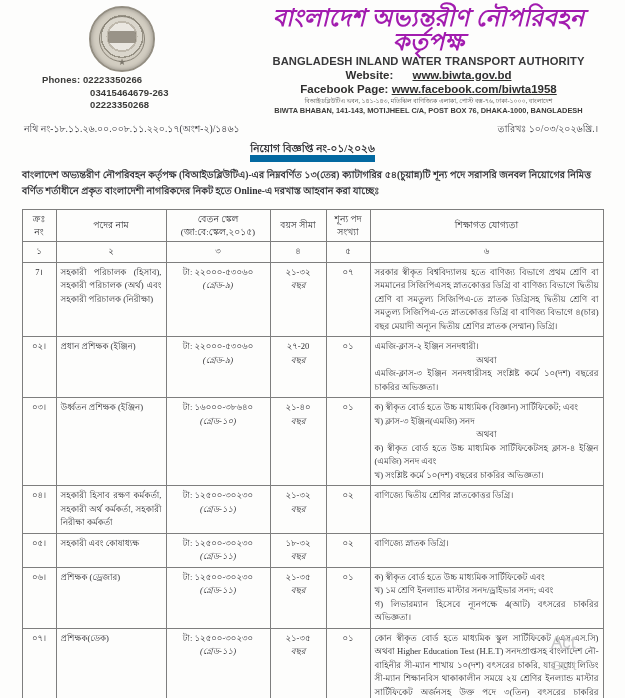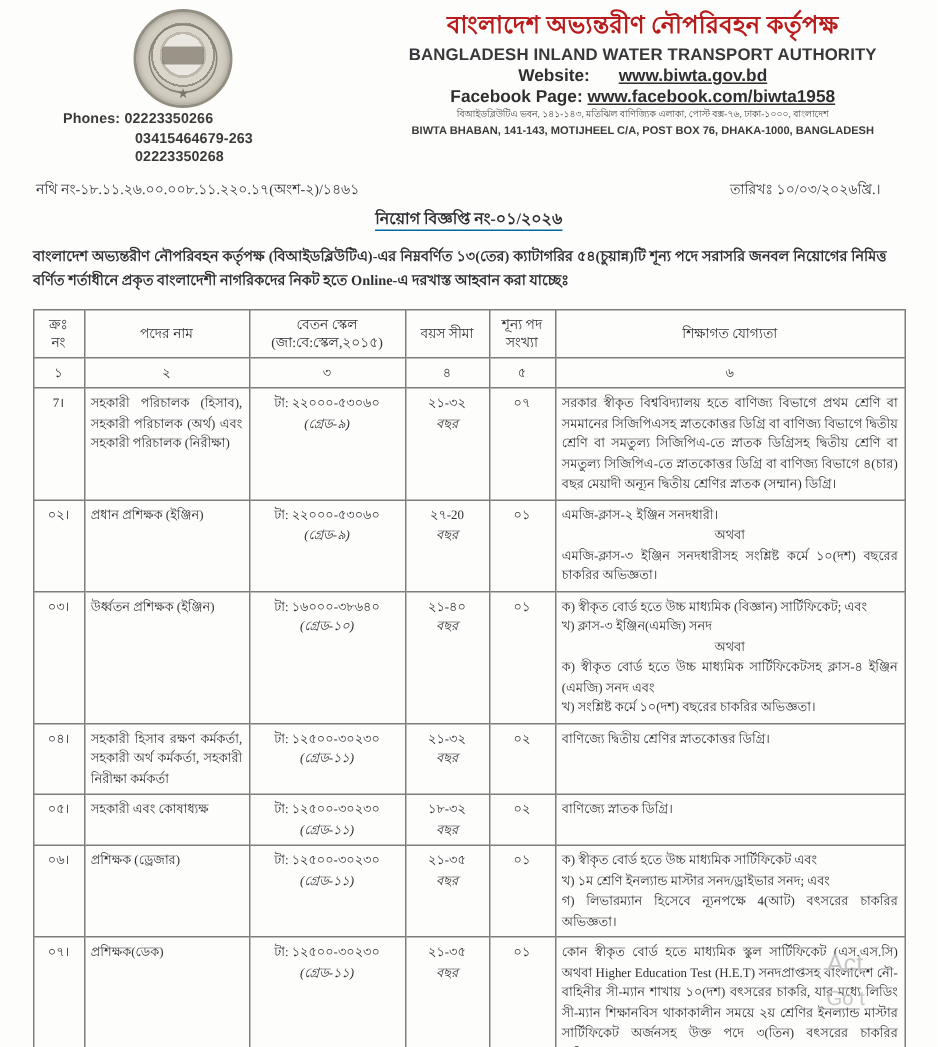--- a/index.html
+++ b/index.html
@@ -50,23 +50,24 @@
   }
 
   .phones{
     font-size:9.5px;font-weight:bold;color:#3a3a38;
     line-height:12.5px;text-align:left;
     padding-left:36px;letter-spacing:.1px;
   }
   .phones .ph-ind{padding-left:48px;display:block;}
 
   .org-bn{
-    font-size:16px;line-height:24px;font-weight:bold;color:#b91c1c;
+    font-size:24px;line-height:24px;font-weight:bold;color:#a21caf;
     letter-spacing:.2px;
     font-family:"Liberation Serif","DejaVu Serif",serif;
+    font-style:italic;
   }
   .org-en{
     font-size:11.2px;font-weight:bold;letter-spacing:.1px;color:#38383a;
     margin-top:1px;
   }
   .site{
     font-size:11.5px;font-weight:bold;margin-top:2px;color:#2f2f2f;
   }
   .site u{margin-left:16px;}
   .fb{
@@ -77,33 +78,33 @@
     font-size:6.2px;line-height:8px;margin-top:2px;color:#4a4a48;
     font-family:"Liberation Serif","DejaVu Serif",serif;
   }
   .addr-en{
     font-size:7.4px;font-weight:bold;line-height:9px;margin-top:1px;color:#3b3b39;
   }
 
   
   .meta-row{
     display:flex;justify-content:space-between;align-items:flex-end;
-    padding:7px 24px 0 24px;
+    padding:7px 13px 0 24px;
     font-size:9.4px;color:#34343a;
     font-family:"Liberation Serif","DejaVu Serif",serif;
     text-align:center;
   }
   .meta-file{white-space:nowrap;}
   .meta-date{white-space:nowrap;padding-right:14px;}
 
   .notice-no{
     text-align:center;font-size:10.6px;font-weight:bold;margin-top:4px;
     font-family:"Liberation Serif","DejaVu Serif",serif;color:#2e2e32;
   }
-  .notice-no span{border-bottom:1px solid #0369a1;padding-bottom:1px;}
+  .notice-no span{border-bottom:7px solid #0369a1;padding-bottom:1px;}
 
   
   .intro{
     margin:9px 34px 0 22px;
     font-size:9.6px;line-height:16px;
     text-align:justify;
     font-family:"Liberation Serif","DejaVu Serif",serif;
     color:#313135;
     font-weight:bold;
   }

